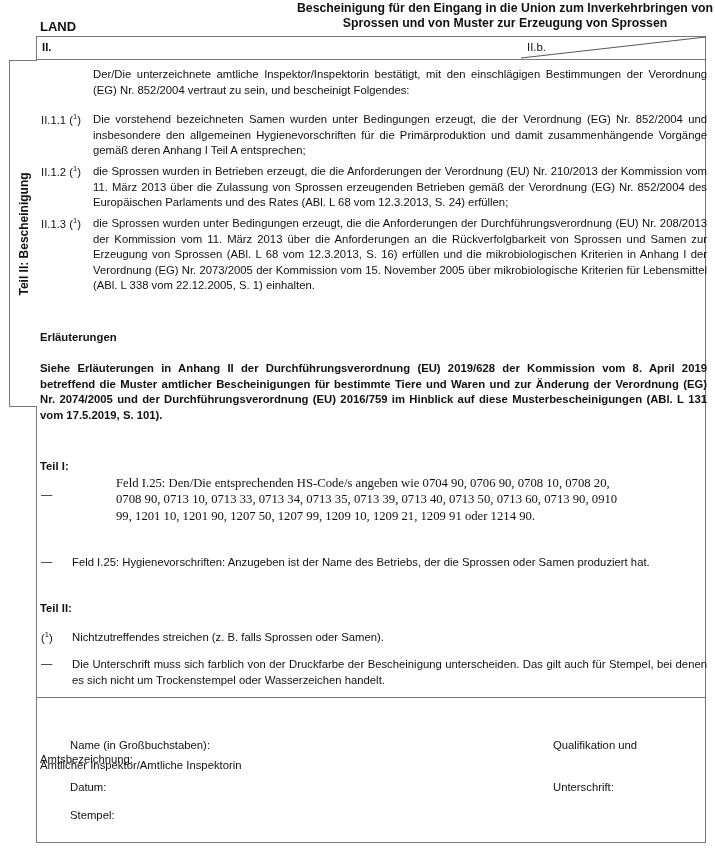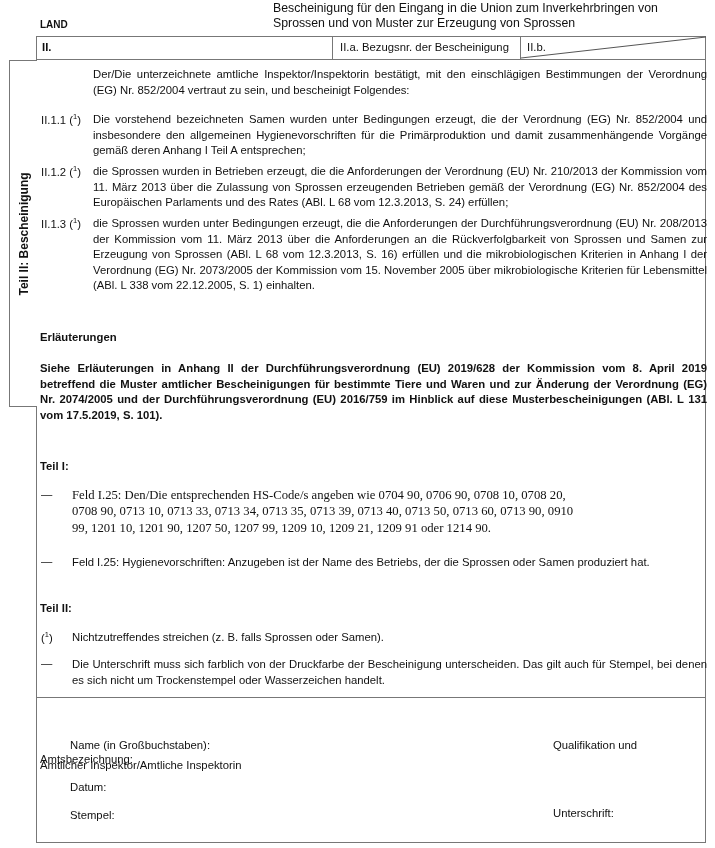--- a/index.html
+++ b/index.html
@@ -1,20 +1,20 @@
 <!DOCTYPE html>
 <html><head>
 <meta charset="utf-8">
 <style>
   html, body { margin:0; padding:0; background:#fff; }
   body { width:715px; height:848px; position:relative; overflow:hidden;
          font-family:"Liberation Sans", sans-serif; color:#111; font-size:11.3px; }
   .abs { position:absolute; }
-  .country { left:40px; top:19px; font-size:10px; font-weight:bold; }
-  .cert-title { right:22px; top:1px; text-align:left; font-weight:normal; font-size:12.3px; line-height:15px; width:420px; }
+  .country { left:40px; top:19px; font-size:13px; font-weight:bold; }
+  .cert-title { right:0; top:1px; text-align:center; font-weight:bold; font-size:12.3px; line-height:15px; width:420px; }
   .frame { left:36px; top:36px; width:670px; height:807px; border:1px solid #777; box-sizing:border-box; }
   .hdr-row { left:36px; top:36px; width:670px; height:24px; border-bottom:1px solid #777; box-sizing:border-box; }
   .hdr-cell { position:absolute; top:0; height:23px; line-height:23px; box-sizing:border-box; }
   .hdr-sec { left:6px; font-weight:bold; }
   .hdr-title { left:55px; font-weight:bold; }
   .hdr-a { left:296px; width:189px; border-left:1px solid #777; border-right:1px solid #777; padding-left:7px; }
   .hdr-b { left:485px; width:185px; padding-left:6px; }
   .diag { position:absolute; left:485px; top:0; width:185px; height:23px; }
   .side-tab { left:9px; top:60px; width:28px; height:347px; border:1px solid #777; border-right:none; box-sizing:border-box; background:#fff; }
   .side-label { position:absolute; left:50%; top:50%; transform:translate(-50%,-50%) rotate(-90deg);
@@ -36,21 +36,20 @@
 <div class="abs country">LAND</div>
 <div class="abs cert-title">
   <div>Bescheinigung für den Eingang in die Union zum Inverkehrbringen von</div>
   <div>Sprossen und von Muster zur Erzeugung von Sprossen</div>
 </div>
 
 <div class="abs frame"></div>
 
 <div class="abs hdr-row">
   <div class="hdr-cell hdr-sec">II.</div>
-  <div class="hdr-cell hdr-a">II.a.  Bezugsnr. der Bescheinigung</div>
   <svg class="diag" viewBox="0 0 185 23" preserveAspectRatio="none">
     <line x1="0" y1="22" x2="185" y2="1" stroke="#555" stroke-width="1"></line>
   </svg>
   <div class="hdr-cell hdr-b">II.b.</div>
 </div>
 
 <div class="abs side-tab">
   <div class="side-label">Teil II: Bescheinigung</div>
 </div>
 
@@ -63,31 +62,31 @@
 <div class="abs para" style="top:164px;">die Sprossen wurden in Betrieben erzeugt, die die Anforderungen der Verordnung (EU) Nr. 210/2013 der Kommission vom 11. März 2013 über die Zulassung von Sprossen erzeugenden Betrieben gemäß der Verordnung (EG) Nr. 852/2004 des Europäischen Parlaments und des Rates (ABl. L 68 vom 12.3.2013, S. 24) erfüllen;</div>
 
 <div class="abs num" style="top:216px;"><span>II.1.3</span> (<sup>1</sup>)</div>
 <div class="abs para" style="top:216px;">die Sprossen wurden unter Bedingungen erzeugt, die die Anforderungen der Durchführungsverordnung (EU) Nr. 208/2013 der Kommission vom 11. März 2013 über die Anforderungen an die Rückverfolgbarkeit von Sprossen und Samen zur Erzeugung von Sprossen (ABl. L 68 vom 12.3.2013, S. 16) erfüllen und die mikrobiologischen Kriterien in Anhang I der Verordnung (EG) Nr. 2073/2005 der Kommission vom 15. November 2005 über mikrobiologische Kriterien für Lebensmittel (ABl. L 338 vom 22.12.2005, S. 1) einhalten.</div>
 
 <div class="abs heading" style="top:331px;">Erläuterungen</div>
 <div class="abs note-bold" style="top:361px;">Siehe Erläuterungen in Anhang II der Durchführungsverordnung (EU) 2019/628 der Kommission vom 8. April 2019 betreffend die Muster amtlicher Bescheinigungen für bestimmte Tiere und Waren und zur Änderung der Verordnung (EG) Nr. 2074/2005 und der Durchführungsverordnung (EU) 2016/759 im Hinblick auf diese Musterbescheinigungen (ABl. L 131 vom 17.5.2019, S. 101).</div>
 
 <div class="abs heading" style="top:460px;">Teil I:</div>
 <div class="abs dash" style="top:488px;">—</div>
-<div class="abs serif" style="top:487px;">Feld I.25: Den/Die entsprechenden HS-Code/s angeben wie 0704 90, 0706 90, 0708 10, 0708 20, 0708 90, 0713 10, 0713 33, 0713 34, 0713 35, 0713 39, 0713 40, 0713 50, 0713 60, 0713 90, 0910 99, 1201 10, 1201 90, 1207 50, 1207 99, 1209 10, 1209 21, 1209 91 oder 1214 90.</div>
+<div class="abs serif" style="top:475px;margin-left:44px;">Feld I.25: Den/Die entsprechenden HS-Code/s angeben wie 0704 90, 0706 90, 0708 10, 0708 20, 0708 90, 0713 10, 0713 33, 0713 34, 0713 35, 0713 39, 0713 40, 0713 50, 0713 60, 0713 90, 0910 99, 1201 10, 1201 90, 1207 50, 1207 99, 1209 10, 1209 21, 1209 91 oder 1214 90.</div>
 <div class="abs dash" style="top:555px;">—</div>
 <div class="abs sans-line" style="top:555px;">Feld I.25: Hygienevorschriften: Anzugeben ist der Name des Betriebs, der die Sprossen oder Samen produziert hat.</div>
 
 <div class="abs heading" style="top:602px;">Teil II:</div>
 <div class="abs dash" style="top:630px;">(<sup style="font-size:7.5px;">1</sup>)</div>
 <div class="abs sans-line" style="top:630px;">Nichtzutreffendes streichen (z. B. falls Sprossen oder Samen).</div>
 <div class="abs dash" style="top:657px;">—</div>
 <div class="abs sans-line" style="top:657px;">Die Unterschrift muss sich farblich von der Druckfarbe der Bescheinigung unterscheiden. Das gilt auch für Stempel, bei denen es sich nicht um Trockenstempel oder Wasserzeichen handelt.</div>
 
 <div class="abs divider"></div>
 
 <div class="abs sig" style="left:40px; top:711px;margin-top:48px;">Amtlicher Inspektor/Amtliche Inspektorin</div>
 <div class="abs sig" style="left:70px; top:739px;">Name (in Großbuchstaben):</div>
 <div class="abs sig" style="left:553px; top:739px;">Qualifikation und</div>
 <div class="abs sig" style="left:40px; top:753px;">Amtsbezeichnung:</div>
 <div class="abs sig" style="left:70px; top:781px;">Datum:</div>
-<div class="abs sig" style="left:553px; top:807px;">Unterschrift:</div>
+<div class="abs sig" style="left:553px; top:781px;">Unterschrift:</div>
 <div class="abs sig" style="left:70px; top:809px;">Stempel:</div>
 
 </body></html>

